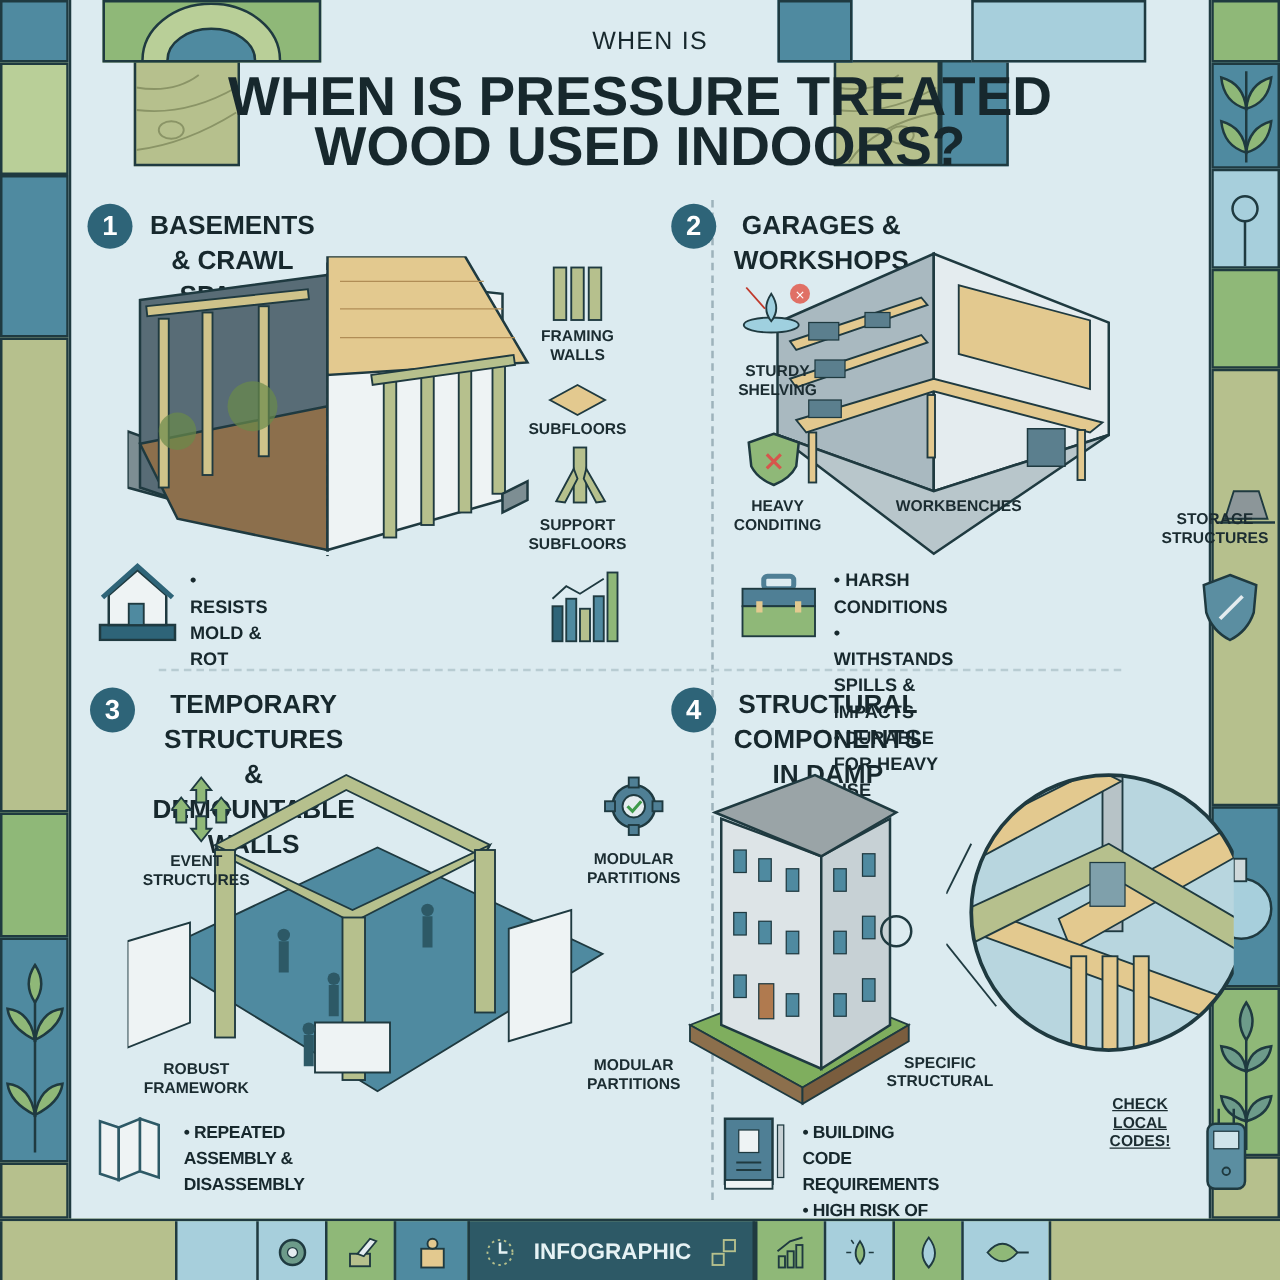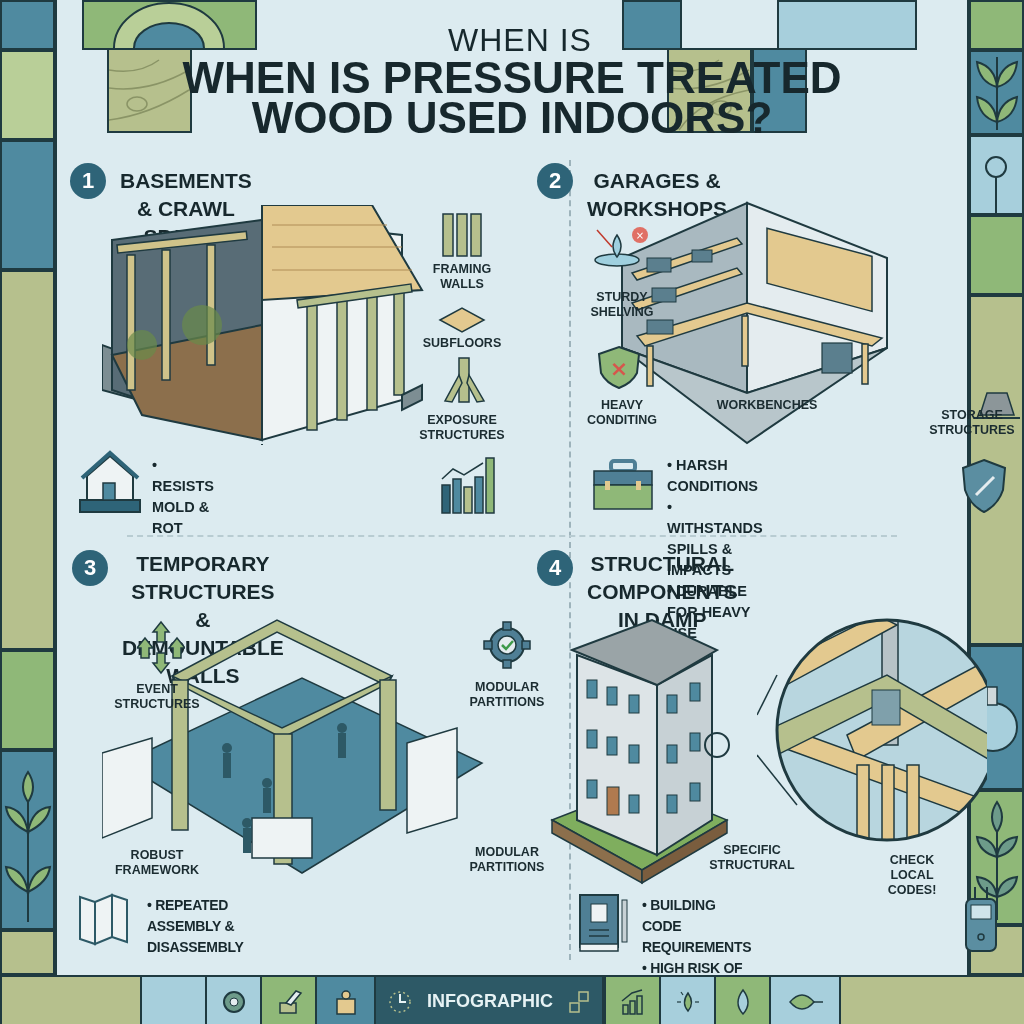--- a/index.html
+++ b/index.html
@@ -17,21 +17,21 @@
   .t-lblue { background: #a7cfdc; }
   .t-wood { background: #b6c08d; }
 
   .panel {
     position: absolute; left: 55px; top: 0; width: 914px; height: 975px;
     background: #dcebf0;
     border-left: 2px solid #1f3a40; border-right: 2px solid #1f3a40;
   }
   .title-small {
     position: absolute; top: 22px; left: 0; right: 0; text-align: center;
-    font-size: 32px; font-weight: 400; color: #17282d; letter-spacing: 1px; padding-left: 16px;
+    font-size: 20px; font-weight: 400; color: #17282d; letter-spacing: 1px; padding-left: 16px;
   }
   .title-main {
     position: absolute; top: 58px; left: 0; right: 0; text-align: center;
     font-size: 44px; font-weight: 700; color: #17282d; line-height: 40px;
   }
   .divider-v {
     position: absolute; left: 512px; top: 160px; height: 800px;
     border-left: 2px dashed #9db3bb;
   }
   .divider-h {
@@ -207,21 +207,21 @@
       <polygon points="3,15 25,3 47,15 25,27" fill="#e3c98f" stroke="#1f3a40" stroke-width="1.5"></polygon>
     </svg>
     <div class="label" style="left:355px;top:336px;width:100px;">SUBFLOORS</div>
     <svg class="icon" style="left:385px;top:355px;" width="45" height="50">
       <g fill="#b6c08d" stroke="#1f3a40" stroke-width="1.5">
           <rect x="17" y="3" width="10" height="44"></rect>
           <polygon points="17,20 3,46 10,47 20,28"></polygon>
           <polygon points="27,20 42,46 35,47 25,28"></polygon>
         </g>
     </svg>
-    <div class="label" style="left:345px;top:413px;width:120px;">EXPOSURE STRUCTURES</div>
+    <div class="label" style="left:345px;top:413px;width:120px;">SUPPORT SUBFLOORS</div>
     <svg class="icon" style="left:20px;top:448px;" width="65" height="65">
       <rect x="3" y="52" width="60" height="12" fill="#2e6478" stroke="#1f3a40" stroke-width="2"></rect>
       <polygon points="10,28 33,8 56,28 56,52 10,52" fill="#eef3f4" stroke="#1f3a40" stroke-width="2"></polygon>
       <polyline points="5,30 33,5 61,30" fill="none" stroke="#2e6478" stroke-width="4"></polyline>
       <rect x="26" y="35" width="12" height="17" fill="#4f8aa0" stroke="#1f3a40" stroke-width="1.5"></rect>
     </svg>
     <ul class="bullets" style="left:95px;top:455px;">
       <li>RESISTS MOLD &amp; ROT</li>
     </ul>
     <svg class="icon" style="left:382px;top:455px;" width="58" height="60">
@@ -420,21 +420,21 @@
           <rect x="100" y="150" width="12" height="90"></rect>
             <rect x="125" y="150" width="12" height="90"></rect>
             <rect x="150" y="150" width="12" height="90"></rect>
         </g>
         <polygon points="0,120 130,60 250,130 250,155 130,85 0,150" fill="#b6c08d" stroke="#1f3a40" stroke-width="1.5"></polygon>
         <rect x="115" y="75" width="28" height="35" fill="#7fa0ab" stroke="#1f3a40" stroke-width="1"></rect>
       </g>
       <circle cx="130" cy="115" r="110" fill="none" stroke="#1f3a40" stroke-width="3"></circle>
     </svg>
     <div class="label" style="left:635px;top:843px;width:120px;">SPECIFIC STRUCTURAL</div>
-    <div class="label" style="left:815px;top:853px;width:80px;">CHECK LOCAL CODES!</div>
+    <div class="label" style="left:815px;top:876px;width:80px;text-decoration:underline;">CHECK LOCAL CODES!</div>
     <svg class="icon" style="left:520px;top:892px;" width="55" height="62">
       <rect x="3" y="3" width="38" height="52" fill="#4f7f95" stroke="#1f3a40" stroke-width="2"></rect>
       <rect x="3" y="52" width="38" height="7" fill="#eef3f4" stroke="#1f3a40" stroke-width="1.5"></rect>
       <rect x="14" y="12" width="16" height="18" fill="#eef3f4" stroke="#1f3a40" stroke-width="1"></rect>
       <line x1="12" y1="38" x2="32" y2="38" stroke="#1f3a40" stroke-width="1.5"></line>
         <line x1="12" y1="44" x2="32" y2="44" stroke="#1f3a40" stroke-width="1.5"></line>
       <rect x="45" y="8" width="5" height="42" fill="#c7d1d5" stroke="#1f3a40" stroke-width="1"></rect>
     </svg>
     <ul class="bullets narrow" style="left:585px;top:895px;">
       <li>BUILDING CODE REQUIREMENTS</li>

